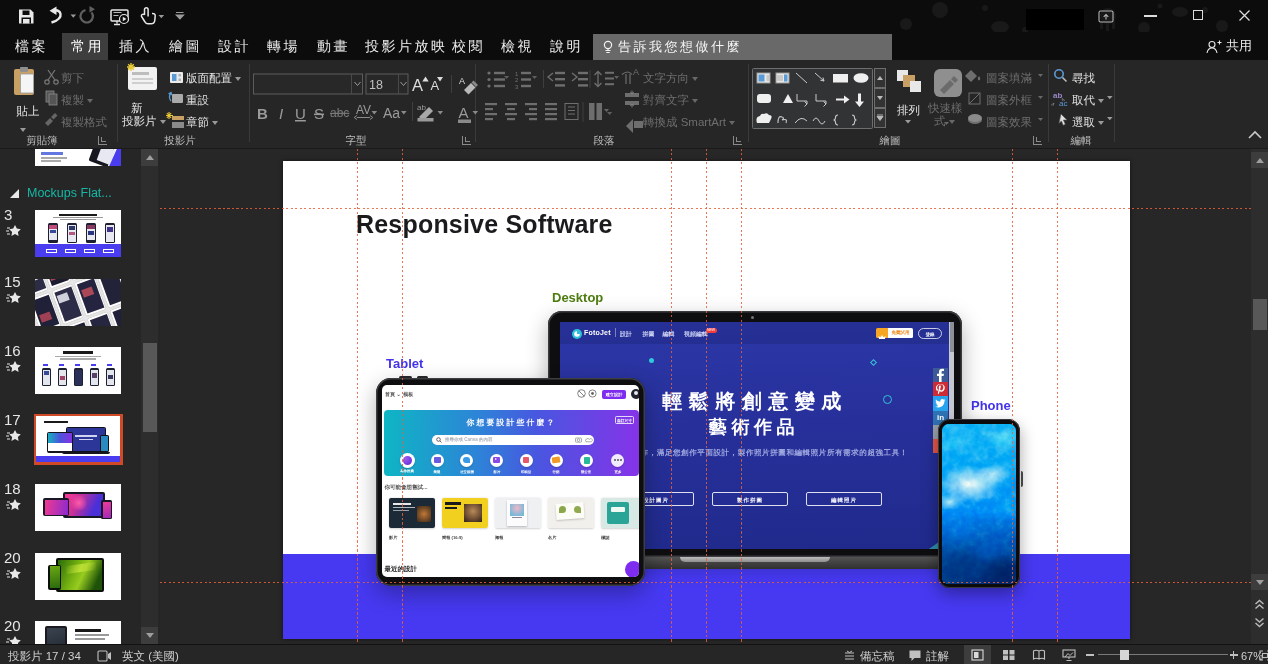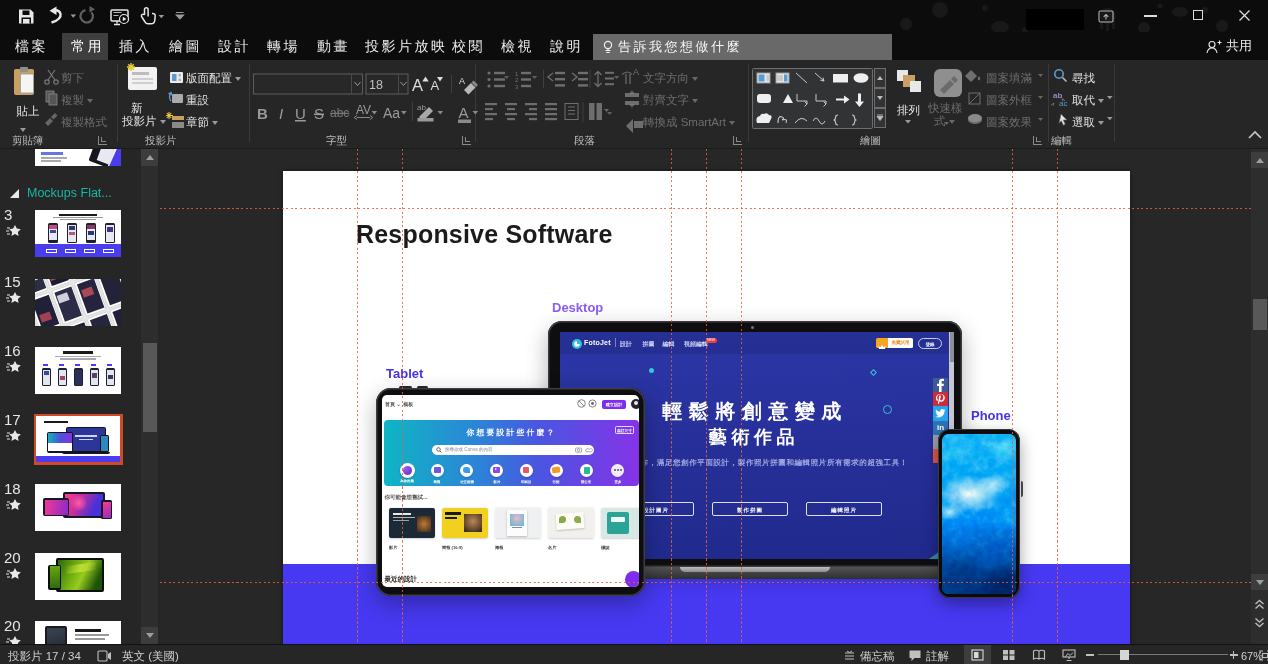--- a/index.html
+++ b/index.html
@@ -3,34 +3,34 @@
 *{margin:0;padding:0;box-sizing:border-box}
 html,body{width:1268px;height:664px;overflow:hidden;background:#262626;font-family:"Liberation Sans",sans-serif;-webkit-font-smoothing:antialiased}
 .abs{position:absolute}
 #app{position:relative;width:1268px;height:664px}
 
 #titlebar{position:absolute;left:0;top:0;width:1268px;height:32px;background:#0c0c0c;overflow:hidden}
 #tabrow{position:absolute;left:0;top:32px;width:1268px;height:28px;background:#0c0c0c}
 .tab{position:absolute;top:0;height:28px;line-height:28px;color:#ececec;font-size:14px;letter-spacing:2.5px;white-space:nowrap}
 #ribbon{position:absolute;left:0;top:60px;width:1268px;height:89px;background:#262626;border-bottom:1px solid #1a1a1a;overflow:hidden}
 .gsep{position:absolute;top:4px;height:78px;width:1px;background:#3a3a3a}
-.glabel{position:absolute;top:74px;font-size:10.5px;color:#bdbdbd;white-space:nowrap}
+.glabel{position:absolute;top:74px;font-size:10.5px;color:#bdbdbd;text-align:center;white-space:nowrap}
 .glaunch{position:absolute;top:76px;width:9px;height:9px;border-left:1px solid #8a8a8a;border-bottom:1px solid #8a8a8a}
 .glaunch:after{content:"";position:absolute;left:2px;bottom:2px;width:4px;height:4px;border-left:1px solid #8a8a8a;border-bottom:1px solid #8a8a8a}
 .rtxt{position:absolute;font-size:11.5px;color:#d8d8d8;white-space:nowrap}
 .rdis{color:#6e6e6e}
 .dda{display:inline-block;width:0;height:0;border-left:3px solid transparent;border-right:3px solid transparent;border-top:4px solid #9a9a9a;vertical-align:middle}
 .ddad{border-top-color:#686868}
 
 #panel{position:absolute;left:0;top:149px;width:160px;height:495px;background:#262626;overflow:hidden}
 .snum{position:absolute;left:4px;font-size:15px;color:#e6e6e6}
 .thumb{position:absolute;left:35px;width:86px;height:47px;background:#fff;overflow:hidden}
 
 #canvas{position:absolute;left:160px;top:149px;width:1092px;height:495px;background:#272727}
-#slide{position:absolute;left:283px;top:171px;width:847px;height:478px;background:#fff;overflow:hidden;box-shadow:0 0 4px rgba(0,0,0,.55)}
+#slide{position:absolute;left:283px;top:161px;width:847px;height:478px;background:#fff;overflow:hidden;box-shadow:0 0 4px rgba(0,0,0,.55)}
 
 #status{position:absolute;left:0;top:644px;width:1268px;height:20px;background:#262626;border-top:1px solid #121212;color:#d0d0d0;font-size:11.5px}
 
 .gv{position:absolute;top:149px;height:495px;width:1px;background:repeating-linear-gradient(180deg,rgba(230,95,55,.85) 0 2px,rgba(230,95,55,0) 2px 4.5px);z-index:60}
 .gh{position:absolute;left:160px;width:1092px;height:1px;background:repeating-linear-gradient(90deg,rgba(230,95,55,.85) 0 2px,rgba(230,95,55,0) 2px 4.5px);z-index:60}
 
 .sbtn{position:absolute;background:#3d3d3d;display:flex;align-items:center;justify-content:center}
 .tri-u{width:0;height:0;border-left:4px solid transparent;border-right:4px solid transparent;border-bottom:5px solid #9e9e9e}
 .tri-d{width:0;height:0;border-left:4px solid transparent;border-right:4px solid transparent;border-top:5px solid #9e9e9e}
 .cir{position:absolute;background:#fff;border-radius:50%;box-shadow:0 1px 2px rgba(0,0,0,.2)}
@@ -665,21 +665,21 @@
       </div>
     <div class="abs" style="left:142.5px;top:194px;width:14px;height:89px;background:#585858"></div>
     <div class="sbtn" style="left:141px;top:478px;width:17px;height:17px">
         <div class="tri-d"></div>
       </div>
   </div>
   <div id="canvas"></div>
   <div id="slide">
     <div class="abs" style="left:0;top:393px;width:847px;height:85px;background:#4639f1"></div>
     <div class="abs" style="left:73px;top:49px;font-size:25px;font-weight:bold;color:#1b1b1d;letter-spacing:.2px">Responsive Software</div>
-    <div class="abs" style="left:269px;top:129px;font-size:13px;font-weight:bold;color:#8b5cf6">Desktop</div>
+    <div class="abs" style="left:269px;top:129px;font-size:13px;font-weight:bold;color:#4d7c0f">Desktop</div>
     <div class="abs" style="left:103px;top:195px;font-size:13px;font-weight:bold;color:#4433ea">Tablet</div>
     <div class="abs" style="left:688px;top:237px;font-size:13px;font-weight:bold;color:#4433ea">Phone</div>
 
     <div class="abs" style="left:265px;top:150px;width:414px;height:246px;background:#0e0e10;border-radius:14px 14px 3px 3px;box-shadow:0 8px 22px rgba(0,0,0,.30), inset 0 0 0 1.5px #3c3c40;z-index:2"></div>
     <div class="abs" style="left:269px;top:396px;width:406px;height:11.5px;background:linear-gradient(#525252,#303030);border-radius:0 0 9px 9px;z-index:2"></div>
     <div class="abs" style="left:396.5px;top:396px;width:150.5px;height:4.5px;background:linear-gradient(#bdbdbd,#8d8d8d);border-radius:0 0 5px 5px;z-index:2"></div>
     <div class="abs" style="left:468px;top:154.5px;width:3px;height:3px;border-radius:50%;background:#777;z-index:2"></div>
     <div class="abs" style="left:277px;top:161px;width:394px;height:227px;background:linear-gradient(178deg,#2c37a8,#27309a 45%,#202a8c);overflow:hidden;z-index:2" id="lapscr">
       <div class="abs" style="left:0;top:0;width:394px;height:22px;background:rgba(8,12,50,.15)"></div>
       <svg class="abs" style="left:12px;top:7px" width="10" height="10" viewBox="0 0 10 10">

